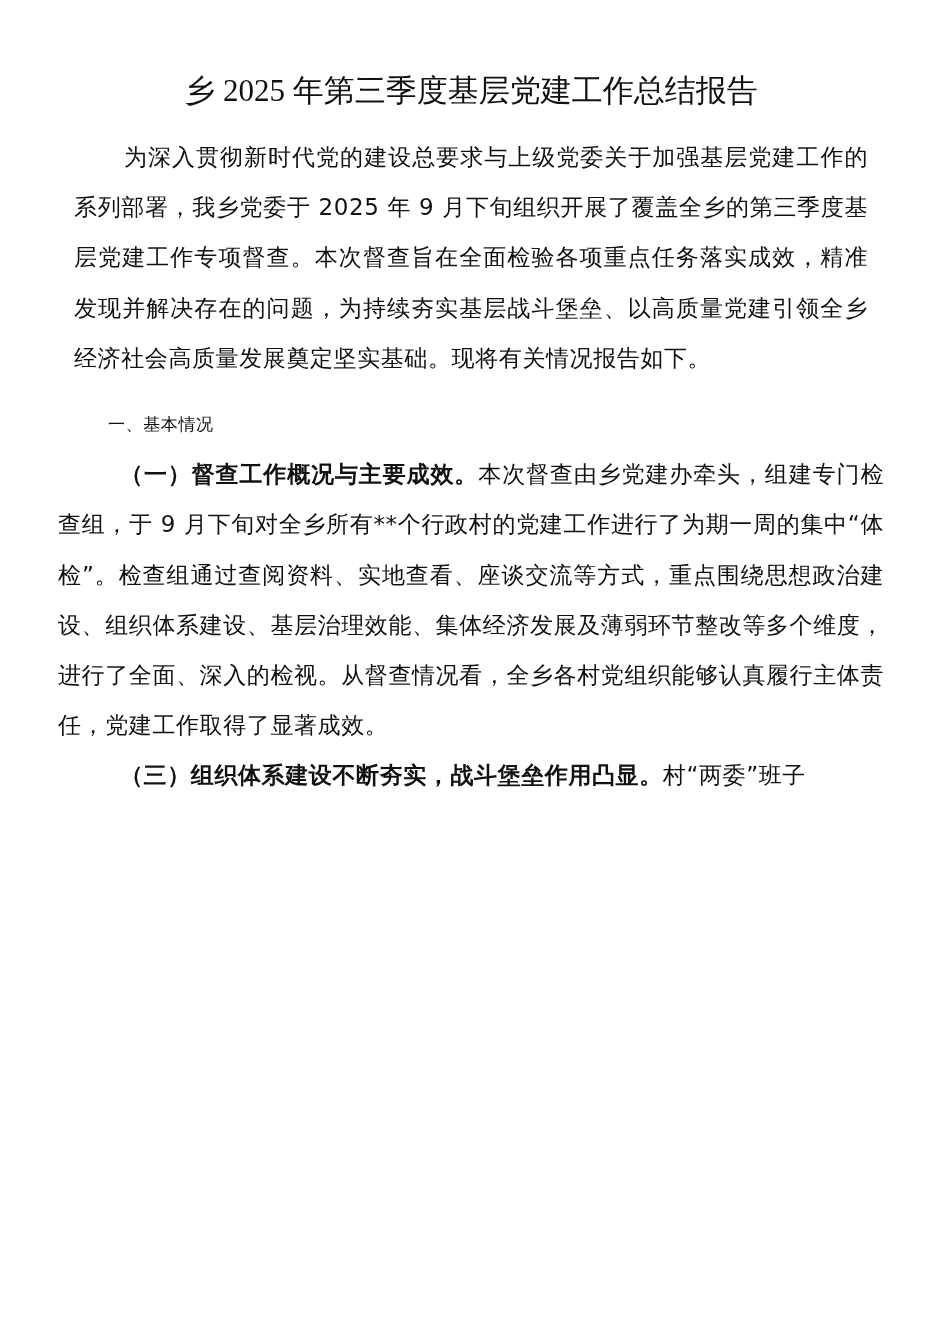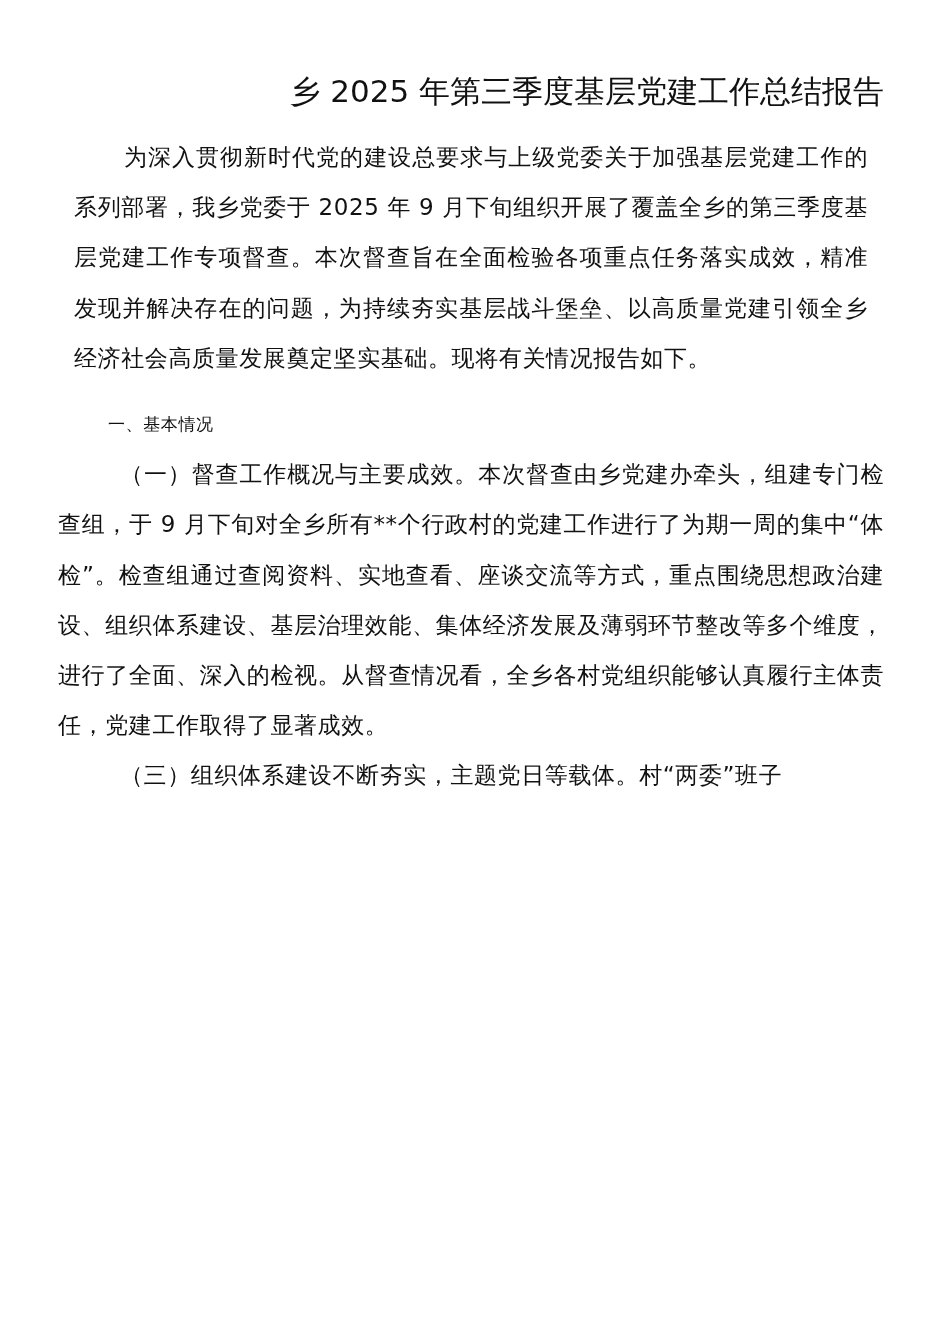--- a/index.html
+++ b/index.html
@@ -15,28 +15,29 @@
     font-family: "DejaVu Sans", "Liberation Sans", sans-serif;
     color: #111111;
   }
   .page {
     position: absolute;
     left: 58px;
     top: 66px;
     width: 826px;
   }
   .title {
-    text-align: right;
+    text-align: center;
     font-size: 31px;
     line-height: 50px;
     height: 50px;
     margin: 0 0 0 0;
     font-weight: normal;
     letter-spacing: 0px;
     white-space: nowrap;
+    font-family: Liberation Serif, serif;
   }
   .para {
     font-size: 23px;
     line-height: 50.2px;
     margin: 16px;
     text-align: justify;
     text-align-last: left;
     text-indent: 50px;
     letter-spacing: 0.6px;
   }
@@ -50,31 +51,31 @@
   .sub-para {
     font-size: 23px;
     line-height: 50.2px;
     margin: 0;
     text-align: justify;
     text-align-last: left;
     text-indent: 62px;
     letter-spacing: 0.6px;
   }
   .bold-lead {
-    font-weight: normal;
+    font-weight: bold;
   }
 </style>
 </head>
 <body>
 
 <div class="page">
   <h1 class="title">乡 2025 年第三季度基层党建工作总结报告</h1>
 
   <p class="para">为深入贯彻新时代党的建设总要求与上级党委关于加强基层党建工作的系列部署，我乡党委于 2025 年 9 月下旬组织开展了覆盖全乡的第三季度基层党建工作专项督查。本次督查旨在全面检验各项重点任务落实成效，精准发现并解决存在的问题，为持续夯实基层战斗堡垒、以高质量党建引领全乡经济社会高质量发展奠定坚实基础。现将有关情况报告如下。</p>
 
   <p class="heading1">一、基本情况</p>
 
 
   <p class="sub-para"><span class="bold-lead">（一）督查工作概况与主要成效。</span><span>本次督查由乡党建办牵头，组建专门检查组，于 9 月下旬对全乡所有**个行政村的党建工作进行了为期一周的集中“体检”。检查组通过查阅资料、实地查看、座谈交流等方式，重点围绕思想政治建设、组织体系建设、基层治理效能、集体经济发展及薄弱环节整改等多个维度，进行了全面、深入的检视。从督查情况看，全乡各村党组织能够认真履行主体责任，党建工作取得了显著成效。</span></p>
 
 
-  <p class="sub-para"><span class="bold-lead">（三）组织体系建设不断夯实，主题党日等载体。</span><span>村“两委”班子</span></p>
+  <p class="sub-para"><span class="bold-lead">（三）组织体系建设不断夯实，战斗堡垒作用凸显。</span><span>村“两委”班子</span></p>
 </div>
 
 </body></html>

